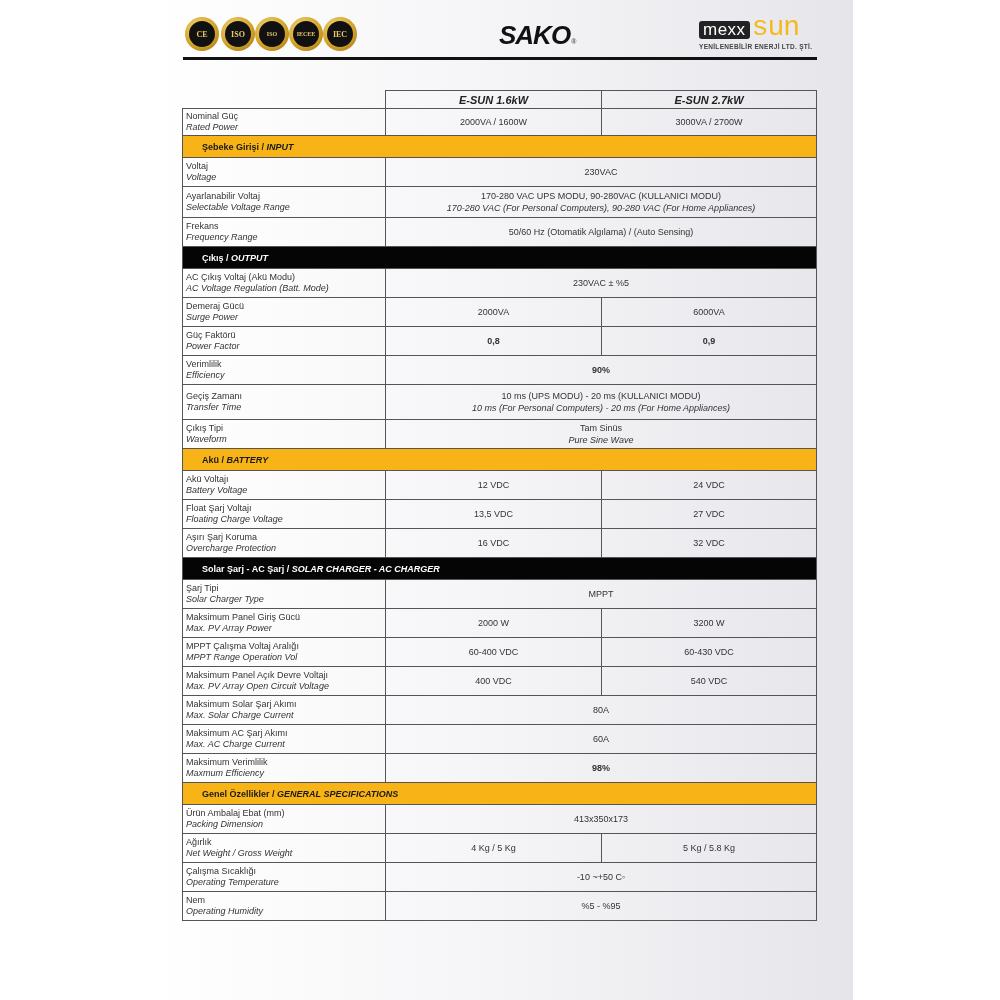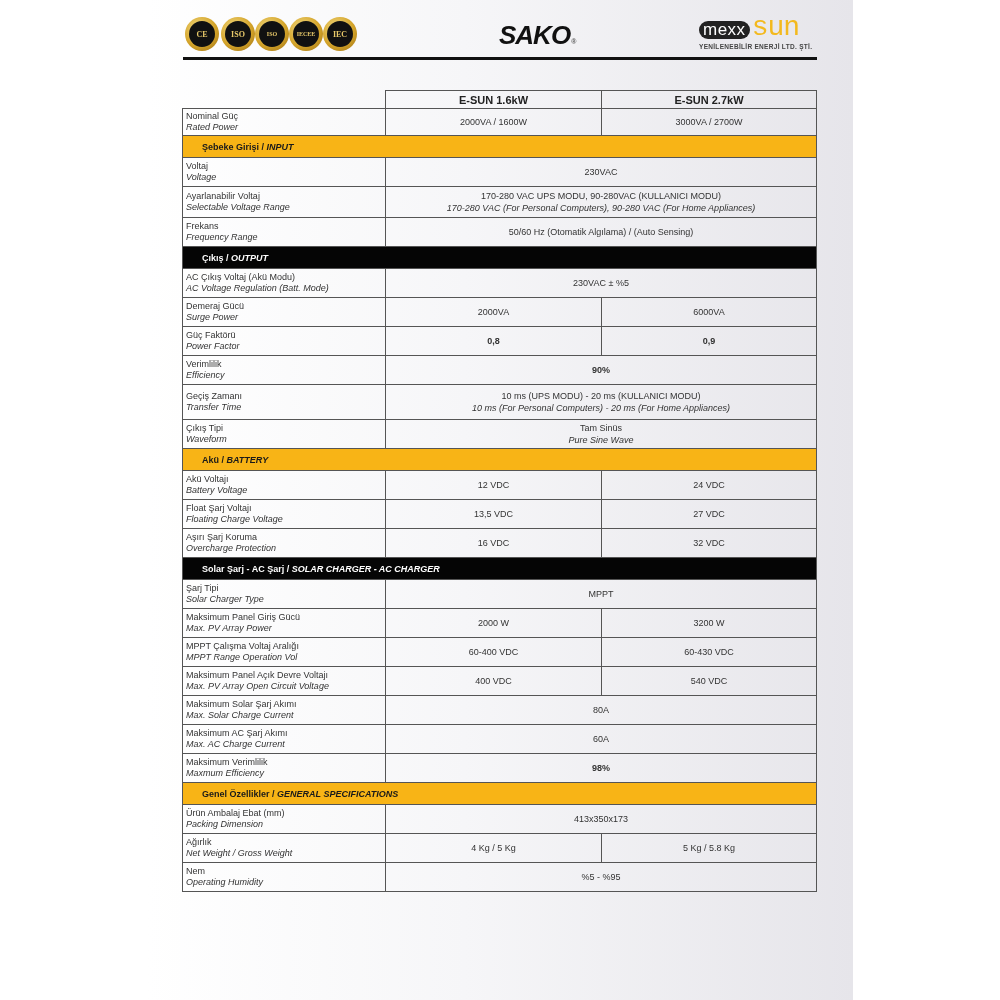--- a/index.html
+++ b/index.html
@@ -14,29 +14,29 @@
            display:flex; align-items:center; justify-content:center; }
   .badge-inner { width:26px; height:26px; border-radius:50%; background:#111;
                  color:#e8c96a; font-size:8px; font-weight:bold; display:flex; align-items:center; justify-content:center;
                  font-family:"Liberation Serif", serif; }
   .badge:nth-child(2){margin-left:2px;}
   .sako { position:absolute; left:352px; top:20px; font-size:26px; font-weight:bold; font-style:italic;
           letter-spacing:-1px; color:#111; }
   .sako .reg { font-size:7px; font-style:normal; color:#555; margin-left:1px; }
   .mexx { position:absolute; left:552px; top:17px; }
   .mexx-logo { display:flex; align-items:flex-end; }
-  .mexx-box { background:#222; color:#fff; font-size:17px; padding:0 4px; height:18px; line-height:18px; border-radius:9px; letter-spacing:0.5px; }
+  .mexx-box { background:#222; color:#fff; font-size:17px; padding:0 4px; height:18px; line-height:18px; border-radius:3px; letter-spacing:0.5px; }
   .mexx-sun { color:#f3b91e; font-size:28px; line-height:22px; height:22px; margin-left:2px; letter-spacing:-1px;font-family:Liberation Mono, monospace; }
   .mexx-sub { font-size:6.5px; font-weight:bold; color:#444; margin-top:4px; letter-spacing:0.3px; }
   .rule { position:absolute; left:36px; top:57px; width:634px; height:3px; background:#111; }
 
   table.spec { position:absolute; left:35px; top:90px; width:634px; border-collapse:collapse; table-layout:fixed; }
   table.spec td { border:1px solid #555; padding:0 3px; font-size:9px; vertical-align:middle; }
   col.c1 { width:203px; } col.c2 { width:216px; } col.c3 { width:215px; }
-  tr.colhead td { height:17px; font-weight:bold; font-size:11px; text-align:center; color:#222; }
+  tr.colhead td { height:17px; font-weight:bold; font-size:11px; text-align:center; color:#222;font-style:italic; }
   tr.colhead td.blank { border:none; border-bottom:1px solid #555; }
   tr.row td { height:26px; }
   tr.row td.label { line-height:11.5px; color:#333; }
   tr.row td.label .en { font-style:italic; }
   tr.row td.val { text-align:center; color:#333; line-height:12px; }
   tr.row td.val .en { font-style:italic; }
   tr.row td.val.bold { font-weight:bold; }
   tr.sec td { height:21px; font-weight:bold; font-size:9px; padding-left:19px; }
   tr.sec td .en { font-style:italic; }
   tr.sec.orange td { background:#f8b416; color:#1a1a1a; }
@@ -276,20 +276,27 @@
     <tr class="tall row">
       <td class="label">
             <div>Ağırlık</div>
             <div class="en">Net Weight / Gross Weight</div>
           </td>
       <td class="val">4 Kg / 5 Kg</td>
       <td class="val">5 Kg / 5.8 Kg</td>
     </tr>
     <tr class="tall row">
       <td class="label">
+            <div>Çalışma Sıcaklığı</div>
+            <div class="en">Operating Temperature</div>
+          </td>
+      <td class="val" colspan="2">-10 ~+50 C◦</td>
+    </tr>
+    <tr class="tall row">
+      <td class="label">
             <div>Nem</div>
             <div class="en">Operating Humidity</div>
           </td>
       <td class="val" colspan="2">%5 - %95</td>
     </tr>
   </tbody>
     </table>
 </div>
 
 </body></html>

